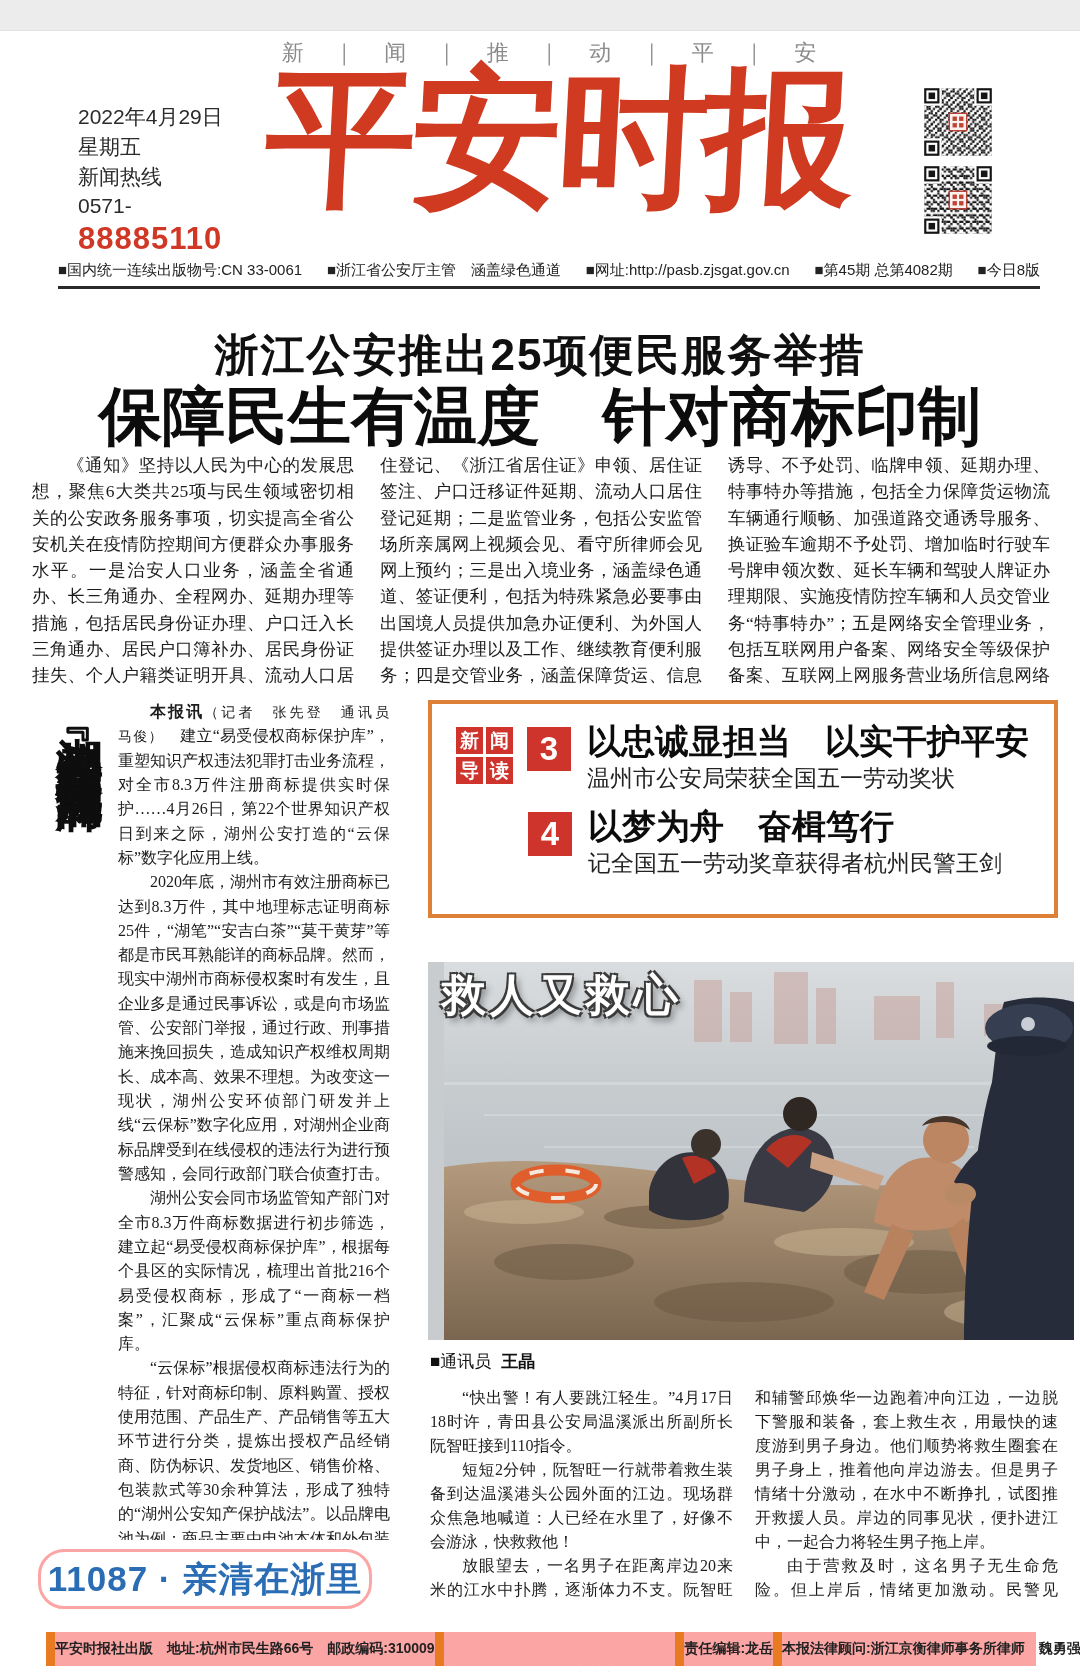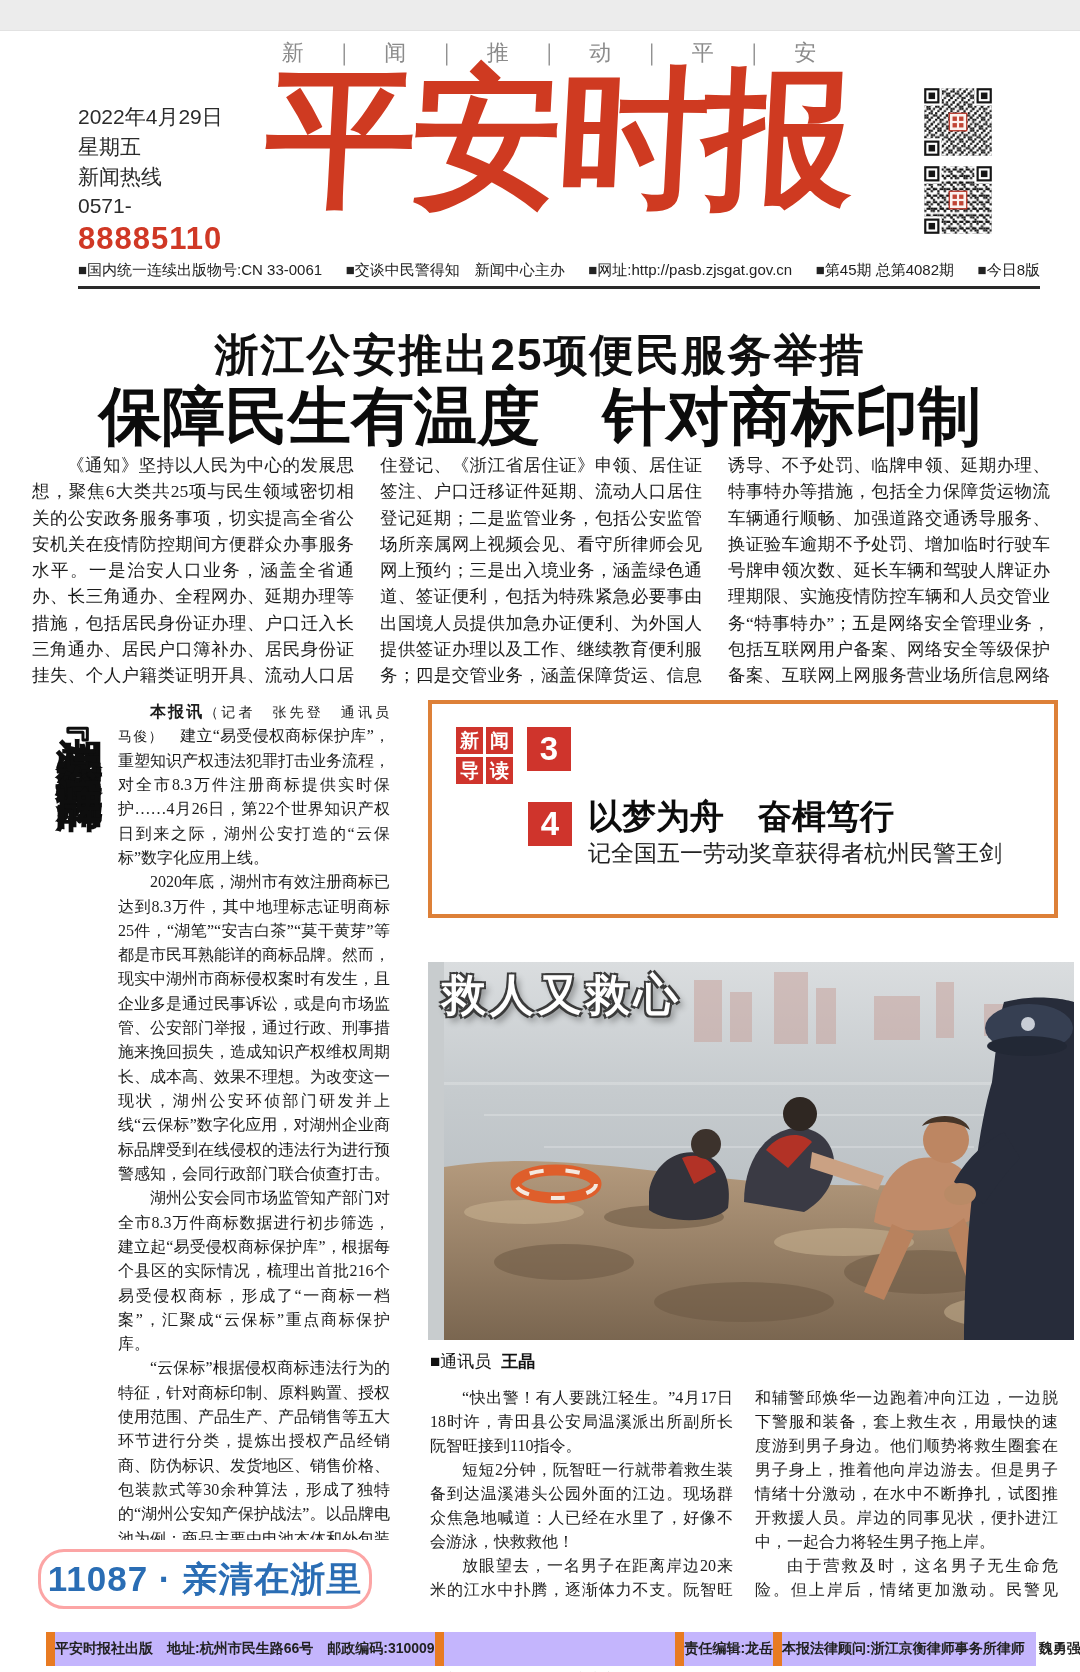--- a/index.html
+++ b/index.html
@@ -16,21 +16,21 @@
   .paper-title{position:absolute;left:248px;top:44px;width:620px;text-align:center;font-size:150px;
                font-weight:bold;color:#cf3a21;font-family:"DejaVu Serif",serif;line-height:1.25;
                letter-spacing:-4px;transform:skewX(-3deg);white-space:nowrap;}
   .qr{position:absolute;width:72px;height:72px;}
   .qr1{left:922px;top:86px;} .qr2{left:922px;top:164px;}
   .qr svg{width:100%;height:100%;display:block;}
 
   
   .info-bar{position:absolute;left:58px;right:40px;top:254px;height:32px;border-bottom:3px solid #2a2a2a;
             font-family:"Liberation Sans",sans-serif;font-size:15px;color:#222;display:flex;
-            justify-content:space-between;align-items:center;white-space:nowrap;margin-left:20px;}
+            justify-content:space-between;align-items:center;white-space:nowrap;}
 
   
   .kicker{position:absolute;left:0;width:100%;top:326px;text-align:center;
           font-family:"Liberation Sans",sans-serif;font-size:44px;font-weight:700;letter-spacing:2px;color:#101010;}
   .headline{position:absolute;left:0;width:100%;top:374px;text-align:center;
             font-family:"Liberation Sans",sans-serif;font-size:63px;font-weight:900;color:#0c0c0c;white-space:nowrap;}
 
   
   .lead-body{position:absolute;left:32px;top:452px;width:1018px;height:238px;
              column-count:3;column-gap:26px;column-fill:auto;
@@ -75,21 +75,21 @@
                column-count:2;column-gap:22px;column-fill:auto;
                font-size:16px;line-height:1.5;text-align:justify;overflow:hidden;}
 
   
   .banner{position:absolute;left:38px;top:1549px;width:334px;height:60px;box-sizing:border-box;
           border:3px solid #fca5a5;border-radius:26px;display:flex;align-items:center;justify-content:center;background:#fff;}
   .banner span{font-family:"Liberation Sans",sans-serif;font-size:35px;font-weight:900;color:#2a6db4;
                letter-spacing:1px;white-space:nowrap;}
 
   
-  .footer{position:absolute;left:46px;right:44px;top:1632px;height:34px;background:#c4b5fd;
+  .footer{position:absolute;left:46px;right:44px;top:1632px;height:34px;background:#fca5a5;
           display:flex;align-items:stretch;font-family:"Liberation Sans",sans-serif;font-size:14px;
           font-weight:600;color:#222;}
   .footer .bar{flex:0 0 9px;background:#e87b22;}
   .footer .seg{display:flex;align-items:center;justify-content:center;white-space:nowrap;}
   .seg-a{flex:1.7;} .seg-b{flex:1.1;margin-top:48px;} .seg-c{flex:0.8;text-align:right;} .seg-d{flex:1.4;}
 </style>
 </head>
 <body>
 
 <div id="page">
@@ -195,21 +195,21 @@
           <rect x="14" y="14" width="2" height="2"></rect>
           <rect x="17" y="14" width="2" height="2"></rect>
           <rect x="14" y="17" width="2" height="2"></rect>
           <rect x="17" y="17" width="2" height="2"></rect>
         </g>
     </svg>
   </div>
 
   <div class="info-bar">
     <span>■国内统一连续出版物号:CN 33-0061</span>
-    <span>■交谈中民警得知　新闻中心主办</span>
+    <span>■浙江省公安厅主管　涵盖绿色通道</span>
     <span>■网址:http://pasb.zjsgat.gov.cn</span>
     <span>■第45期 总第4082期</span>
     <span>■今日8版</span>
   </div>
 
   <div class="kicker">浙江公安推出25项便民服务举措</div>
   <div class="headline">保障民生有温度　针对商标印制</div>
 
   <div class="lead-body">
     <p class="para">《通知》坚持以人民为中心的发展思想，聚焦6大类共25项与民生领域密切相关的公安政务服务事项，切实提高全省公安机关在疫情防控期间方便群众办事服务水平。一是治安人口业务，涵盖全省通办、长三角通办、全程网办、延期办理等措施，包括居民身份证办理、户口迁入长三角通办、居民户口簿补办、居民身份证挂失、个人户籍类证明开具、流动人口居住登记、《浙江省居住证》申领、居住证签注、户口迁移证件延期、流动人口居住登记延期；二是监管业务，包括公安监管场所亲属网上视频会见、看守所律师会见网上预约；三是出入境业务，涵盖绿色通道、签证便利，包括为特殊紧急必要事由出国境人员提供加急办证便利、为外国人提供签证办理以及工作、继续教育便利服务；四是交管业务，涵盖保障货运、信息诱导、不予处罚、临牌申领、延期办理、特事特办等措施，包括全力保障货运物流车辆通行顺畅、加强道路交通诱导服务、换证验车逾期不予处罚、增加临时行驶车号牌申领次数、延长车辆和驾驶人牌证办理期限、实施疫情防控车辆和人员交管业务“特事特办”；五是网络安全管理业务，包括互联网用户备案、网络安全等级保护备案、互联网上网服务营业场所信息网络安全审核全程网办；六是禁毒业务，包括易制毒化学品购买、运输许可全程网办。</p>
@@ -229,20 +229,24 @@
 
   <div class="news-guide">
     <div class="ng-row">
       <div class="ng-label">
         <span>新</span>
         <span>闻</span>
         <span>导</span>
         <span>读</span>
       </div>
       <div class="ng-num">3</div>
+      <div class="ng-text">
+        <div class="ng-title">以忠诚显担当　以实干护平安</div>
+        <div class="ng-sub">温州市公安局荣获全国五一劳动奖状</div>
+      </div>
     </div>
     <div class="ng-row ng-row2">
       <div class="ng-num">4</div>
       <div class="ng-text">
         <div class="ng-title">以梦为舟　奋楫笃行</div>
         <div class="ng-sub">记全国五一劳动奖章获得者杭州民警王剑</div>
       </div>
     </div>
   </div>
 

